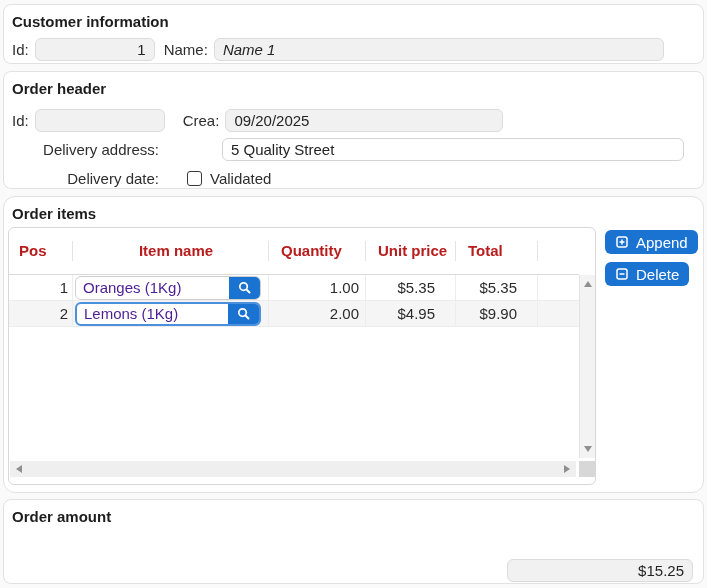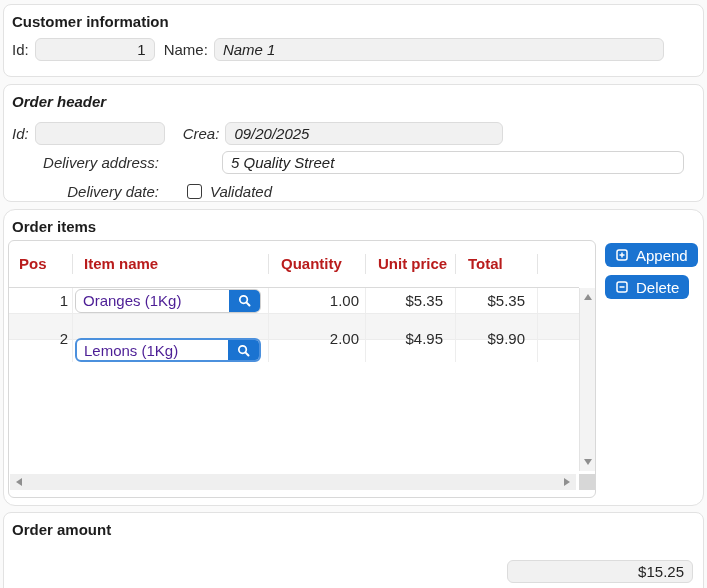--- a/index.html
+++ b/index.html
@@ -30,28 +30,28 @@
     background: #ffffff;
     font: inherit;
     color: #242424;
     padding: 0 8px;
     outline: none;
   }
   .inp.gray { background: #f1f1f1; border-color: #dcdcdc; }
   .inp.right { text-align: right; }
 
   
-  #card-customer { margin-top: 4px; height: 73px; }
+  #card-customer { margin-top: 4px; height: 60px; }
   #card-customer .frow { margin-top: 8px; }
   #cust-id { width: 120px; margin-left: 6px; }
   #cust-name-lbl { margin-left: 9px; }
   #cust-name { width: 450px; margin-left: 6px; font-style: italic; }
 
   
-  #card-order-header { margin-top: 7px; height: 118px; font-style: italic; }
+  #card-order-header { margin-top: 7px; height: 118px; }
   #card-order-header .frow { margin-top: 5px; height: 24px; }
   #card-order-header .frow.first { margin-top: 11px; }
   #oh-id { width: 130px; margin-left: 6px; }
   #oh-crea-lbl { margin-left: 18px; }
   #oh-crea { width: 278px; margin-left: 6px; }
   .lblcol { width: 150px; text-align: right; }
   #oh-addr { width: 462px; margin-left: 63px; }
   .date-wrap { position: relative; width: 278px; margin-left: 63px; }
   .date-wrap .inp { width: 100%; padding-right: 30px; }
   .cal-ico { position: absolute; right: 8px; top: 4px; width: 15px; height: 15px; }
@@ -74,41 +74,41 @@
   .thead {
     height: 47px; width: 570px;
     display: grid; grid-template-columns: 64px 196px 97px 90px 82px 1fr;
     align-items: center;
     border-bottom: 1px solid #dadada;
     font-weight: 700; color: #b91c1c;
   }
   .thead > div { height: 20px; line-height: 20px; border-right: 1px solid #e4e4e4; }
   .thead > div:last-child { border-right: none; }
   .th-pos { padding-left: 10px; }
-  .th-item { padding-left: 11px; }
+  .th-item { padding-left: 11px; text-align: center; }
   .th-qty, .th-unit, .th-total { padding-left: 12px; }
   .trow {
     width: 570px; height: 26px;
     display: grid; grid-template-columns: 64px 196px 97px 90px 82px 1fr;
     align-items: center;
     border-bottom: 1px solid #ececec;
   }
   .trow.alt { background: #f5f5f5; }
   .trow > div { height: 100%; display: flex; align-items: center; border-right: 1px solid #ededed; }
   .trow > div:last-child { border-right: none; }
   .c-pos { justify-content: flex-end; padding-right: 4px; }
   .c-qty { justify-content: flex-end; padding-right: 6px; }
-  .c-unit, .c-total { justify-content: flex-end; padding-right: 12px; }
+  .c-unit, .c-total { justify-content: flex-end; padding-right: 20px; }
   .item-group {
     display: flex; align-items: stretch;
     height: 24px; width: 186px; margin-left: 2px;
     background: #fff; border: 1px solid #cfcfcf; border-radius: 6px;
     overflow: hidden;
   }
-  .item-group.focused { border: 2px solid #4b90dd; margin-top: 24px; }
+  .item-group.focused { border: 2px solid #4b90dd; }
   .item-group input {
     border: none; outline: none; flex: 1; min-width: 0;
     font: inherit; color: #4c1d95; padding: 0 0 0 7px; background: transparent;
   }
   .search-btn {
     width: 31px; border: none; cursor: pointer;
     background: #1a73d1; display: flex; align-items: center; justify-content: center;
     padding: 0;
   }
   
@@ -134,21 +134,21 @@
   .act-btn {
     display: flex; align-items: center; gap: 7px;
     height: 24px; padding: 0 10px;
     background: #1a73d1; color: #fff;
     border: none; border-radius: 6px;
     font: inherit; cursor: pointer;
   }
 
   
   #card-order-amount { margin-top: 6px; height: 85px; }
-  #amount-inp { position: absolute; right: 10px; top: 47px; width: 186px; }
+  #amount-inp { position: absolute; right: 10px; top: 59px; width: 186px; }
 </style>
 </head>
 <body>
 
 <section class="card" id="card-customer">
   <div class="card-title">Customer information</div>
   <div class="frow">
     <span class="lbl" style="padding-left:3px">Id:</span>
     <input id="cust-id" class="inp gray right" value="1" style="">
     <span class="lbl" id="cust-name-lbl">Name:</span>

